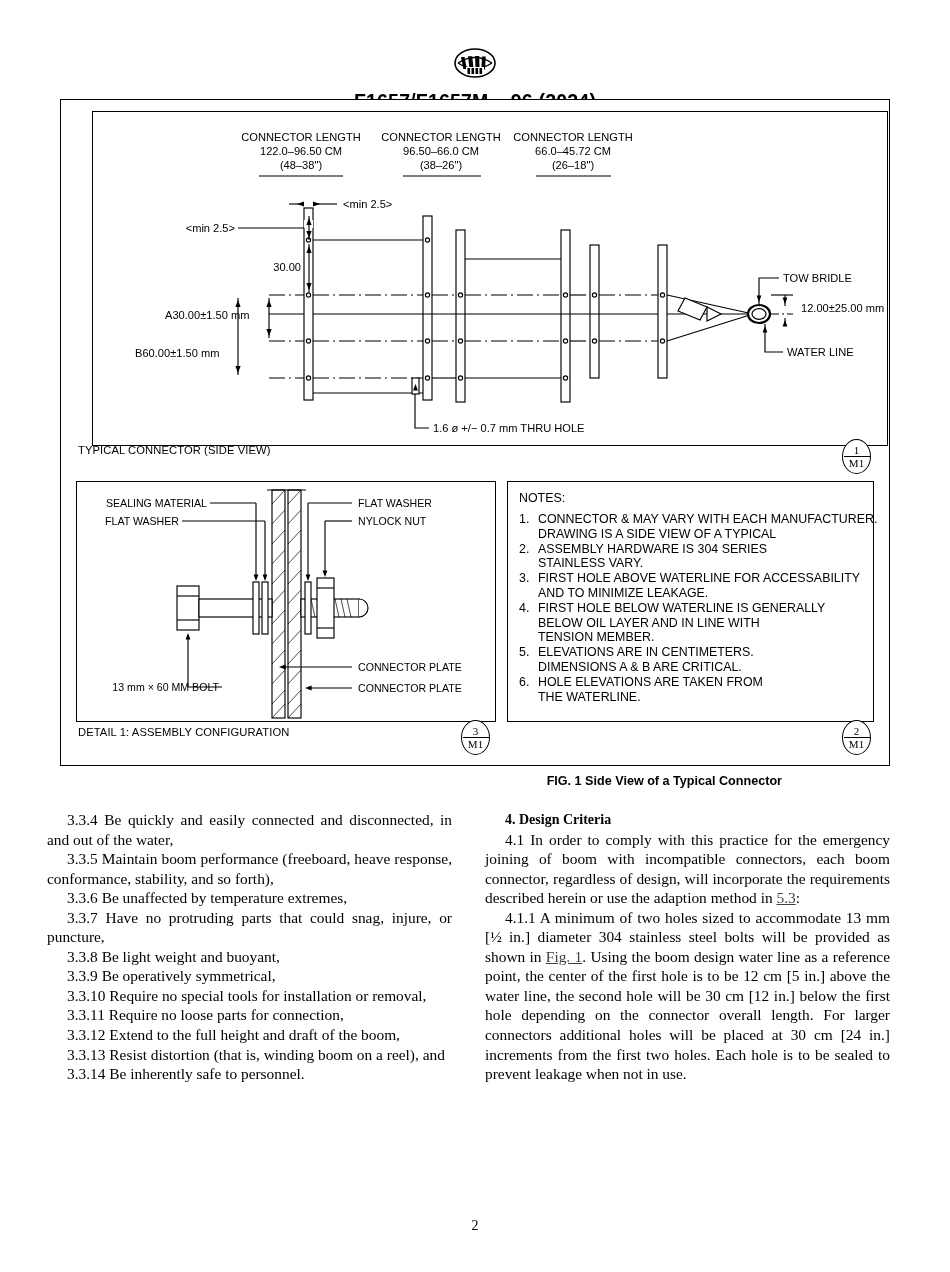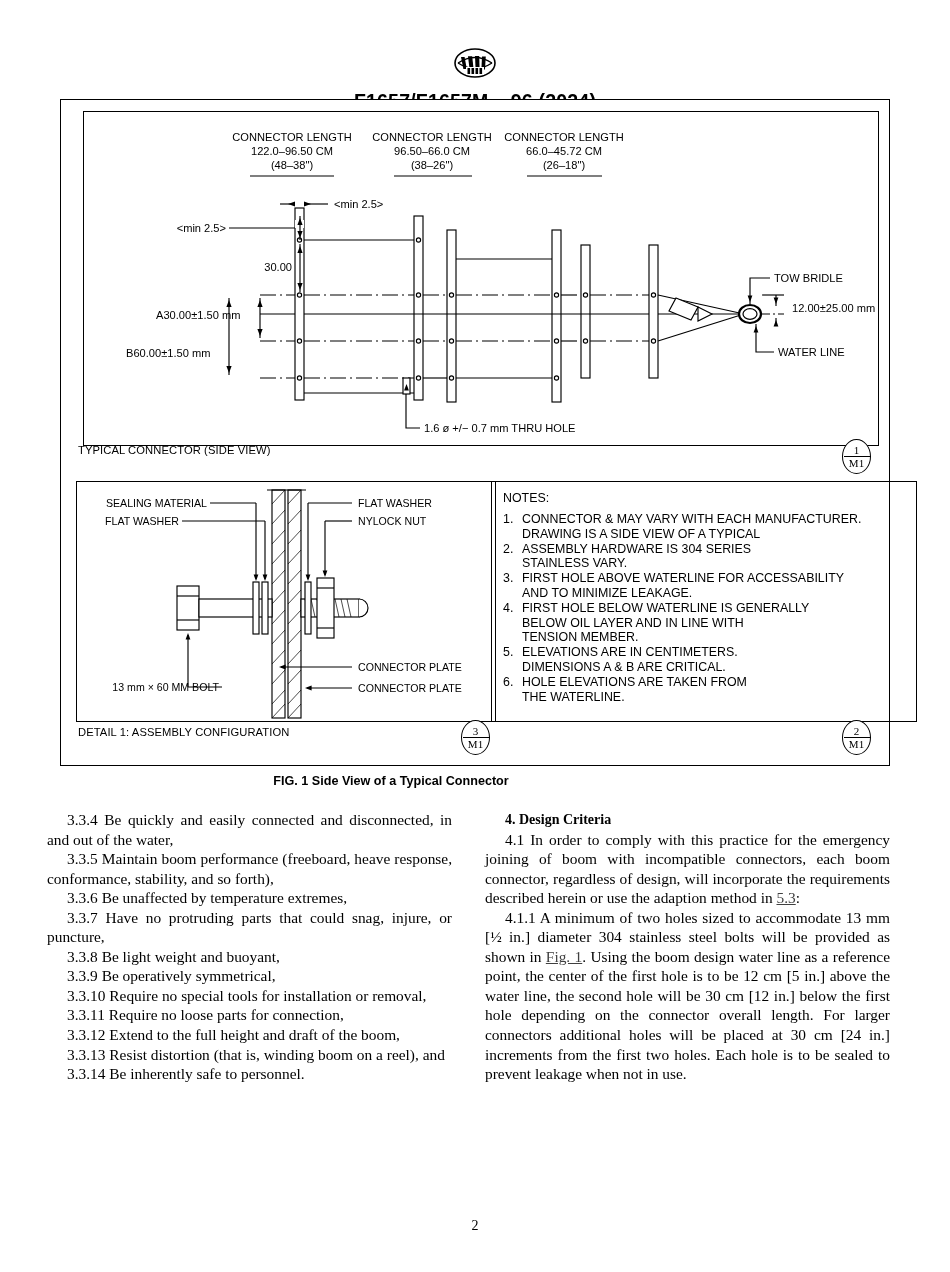--- a/index.html
+++ b/index.html
@@ -37,21 +37,21 @@
     left: 60px; top: 99px;
     width: 830px; height: 667px;
     border: 1.6px solid #000;
     box-sizing: border-box;
     background: #fff;
   }
 
   
   .panel-main {
     position: absolute;
-    left: 22px; top: 11px;
+    left: 31px; top: 11px;
     width: 796px; height: 335px;
     border: 1.3px solid #000;
     box-sizing: border-box;
   }
   .panel-caption {
     position: absolute;
     font-family: "Liberation Sans", sans-serif;
     font-size: 11.2px;
     letter-spacing: 0.1px;
     white-space: nowrap;
@@ -63,22 +63,22 @@
   .panel-detail {
     position: absolute;
     left: 15px; top: 381px;
     width: 420px; height: 241px;
     border: 1.3px solid #000;
     box-sizing: border-box;
   }
   
   .panel-notes {
     position: absolute;
-    left: 430px; top: 381px;
-    width: 426px; height: 241px;
+    left: 446px; top: 381px;
+    width: 367px; height: 241px;
     border: 1.3px solid #000;
     box-sizing: border-box;
     padding: 9px 10px 0 11px;
   }
 
   
   .badge {
     position: absolute;
     width: 29px; height: 35px;
     border: 1.4px solid #000;
@@ -118,21 +118,21 @@
     margin-bottom: 0.5px;
   }
   .note-num { width: 19px; flex: none; }
   .note-body { flex: 1; }
   .note-body div { white-space: nowrap; }
 
   
   .fig-caption {
     position: absolute;
     left: 0; top: 774px; width: 782px;
-    text-align: center;
+    text-align: right;
     font-family: "Liberation Sans", sans-serif;
     font-weight: bold;
     font-size: 12.6px;
   }
 
   
   .col {
     position: absolute;
     width: 405px;
     font-size: 15.4px;

